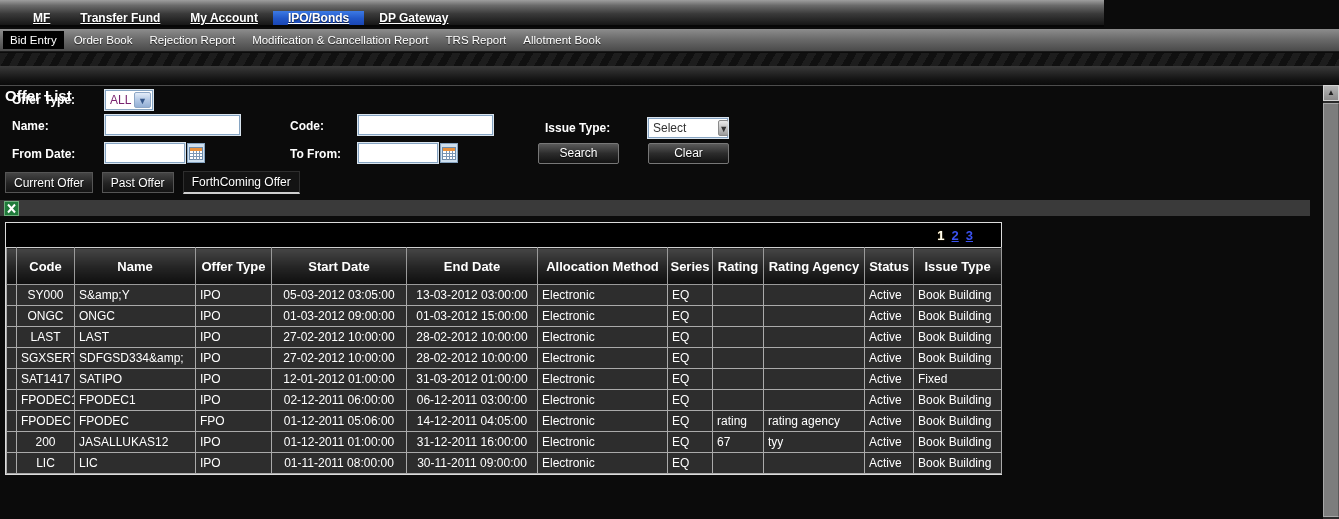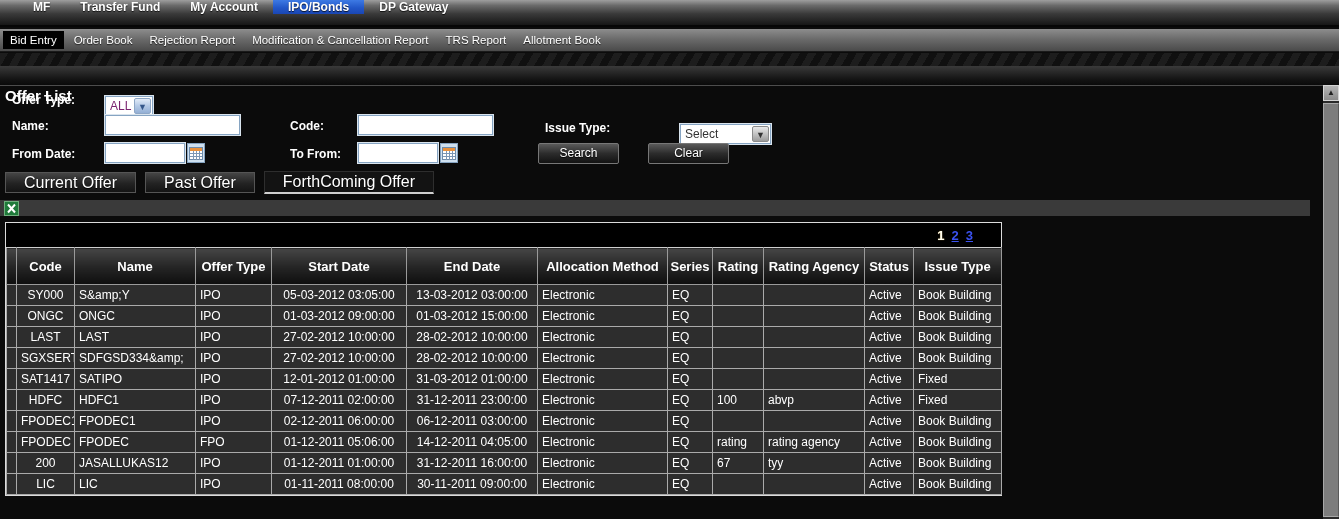--- a/index.html
+++ b/index.html
@@ -6,24 +6,25 @@
   html,body { width:1339px; height:519px; overflow:hidden; }
   body {
     background:#0b0b0b;
     font-family:"Liberation Sans", sans-serif;
     position:relative;
     color:#fff;
   }
 
   
   .topnav {
-    position:absolute; top:0; left:0; width:1339px; height:27px;
+    position:absolute; top:0; left:0; width:1104px; height:27px;
     background:linear-gradient(to bottom,#9e9e9e 0%,#6a6a6a 22%,#3a3a3a 55%,#161616 100%);
-    display:flex; align-items:flex-start; padding-left:18px;
+    display:flex; align-items:flex-end; padding-left:18px;
     border-bottom:2px solid #060606;
+    text-decoration:underline;
   }
   .topnav-item {
     display:flex; align-items:center; padding:0 15px;
     font-size:12px; font-weight:bold; color:#fff;
     text-shadow:0 1px 1px rgba(0,0,0,.8); cursor:pointer; white-space:nowrap;
   }
   .topnav-item.active {
     background:linear-gradient(to bottom,#3d7ae4 0%,#2257c8 55%,#1a46b4 100%);
   }
 
@@ -61,21 +62,21 @@
   }
   .txt-input {
     position:absolute; height:20px; background:#fff;
     border:1px solid #86a4c2; outline:1px solid #d9e4ee;
     font-size:12px; padding:0 3px; color:#222;
   }
   .select-box {
     position:absolute; height:20px; background:#fff;
     border:1px solid #86a4c2; outline:1px solid #d9e4ee;
     display:flex; align-items:center; justify-content:space-between;
-    font-size:12px; cursor:pointer;margin-top:6px;
+    font-size:12px; cursor:pointer;
   }
   .select-box .sel-text { padding-left:4px; white-space:nowrap; }
   .sel-arrow {
     width:17px; height:16px; margin-right:1px; font-size:9px; line-height:16px; text-align:center;
     border:1px solid #8ea7c6; border-radius:2px; color:#35578a;
   }
   .sel-arrow.blue { background:linear-gradient(to bottom,#e3ecf8,#b4c9e6 50%,#93afd4); }
   .sel-arrow.gray { background:linear-gradient(to bottom,#e9e9e9,#c2c2c2 50%,#9c9c9c); color:#333; border-color:#8a8a8a; }
   .cal-btn {
     position:absolute; width:18px; height:20px; cursor:pointer;
@@ -86,21 +87,21 @@
     position:absolute; width:81px; height:21px;
     background:linear-gradient(to bottom,#5a5a5a,#2c2c2c 50%,#121212);
     border:1px solid #777; border-radius:2px;
     color:#fff; font-size:12px; text-align:center; line-height:19px;
     cursor:pointer; text-shadow:0 1px 1px #000;
   }
 
   
   .offer-tabs { position:absolute; top:172px; left:5px; display:flex; gap:9px; }
   .offer-tab {
-    height:21px; padding:0 18px; line-height:20px; font-size:16px; color:#fff;
+    height:21px; padding:0 8px; line-height:20px; font-size:12px; color:#fff;
     background:linear-gradient(to bottom,#454545,#232323 55%,#141414);
     border:1px solid #555; cursor:pointer; text-shadow:0 1px 1px #000; white-space:nowrap;text-align:center;
   }
   .offer-tab.active {
     background:#131313; border:1px solid #2e2e2e;
     border-bottom:2px solid #cfcfcf; height:23px; margin-top:-1px;
   }
 
   
   .export-strip {
@@ -185,21 +186,21 @@
     <span class="sel-arrow blue">▼</span>
   </div>
 
   <span class="form-label" style="left:5px;top:119px;">Name:</span>
   <input class="txt-input" style="left: 105px; top: 115px; width: 135px;" value="">
 
   <span class="form-label" style="left:283px;top:119px;">Code:</span>
   <input class="txt-input" style="left: 358px; top: 115px; width: 135px;" value="">
 
   <span class="form-label" style="left:538px;top:121px;">Issue Type:</span>
-  <div class="select-box" style="left:680px;top:118px;width:91px;gap:32px;">
+  <div class="select-box" style="left:648px;top:118px;width:80px;gap:32px;">
     <span class="sel-text" style="color:#333;">Select</span>
     <span class="sel-arrow gray">▼</span>
   </div>
 
   <span class="form-label" style="left:5px;top:147px;">From Date:</span>
   <input class="txt-input" style="left: 105px; top: 143px; width: 80px;" value="">
   <span class="cal-btn" style="left:187px;top:143px;">
     <svg width="14" height="13">
       <rect x="0.5" y="0.5" width="13" height="12" fill="#fff" stroke="#6e8cab"></rect>
       <rect x="1" y="1" width="12" height="3" fill="#e8913d"></rect>
@@ -338,34 +339,20 @@
           <td class="al-c">31-03-2012 01:00:00</td>
           <td>Electronic</td>
           <td>EQ</td>
           <td></td>
           <td></td>
           <td>Active</td>
           <td>Fixed</td>
         </tr>
         <tr>
           <td></td>
-          <td class="code-cell al-c">HDFC</td>
-          <td>HDFC1</td>
-          <td>IPO</td>
-          <td class="al-c">07-12-2011 02:00:00</td>
-          <td class="al-c">31-12-2011 23:00:00</td>
-          <td>Electronic</td>
-          <td>EQ</td>
-          <td>100</td>
-          <td>abvp</td>
-          <td>Active</td>
-          <td>Fixed</td>
-        </tr>
-        <tr>
-          <td></td>
           <td class="code-cell al-c">FPODEC1</td>
           <td>FPODEC1</td>
           <td>IPO</td>
           <td class="al-c">02-12-2011 06:00:00</td>
           <td class="al-c">06-12-2011 03:00:00</td>
           <td>Electronic</td>
           <td>EQ</td>
           <td></td>
           <td></td>
           <td>Active</td>

